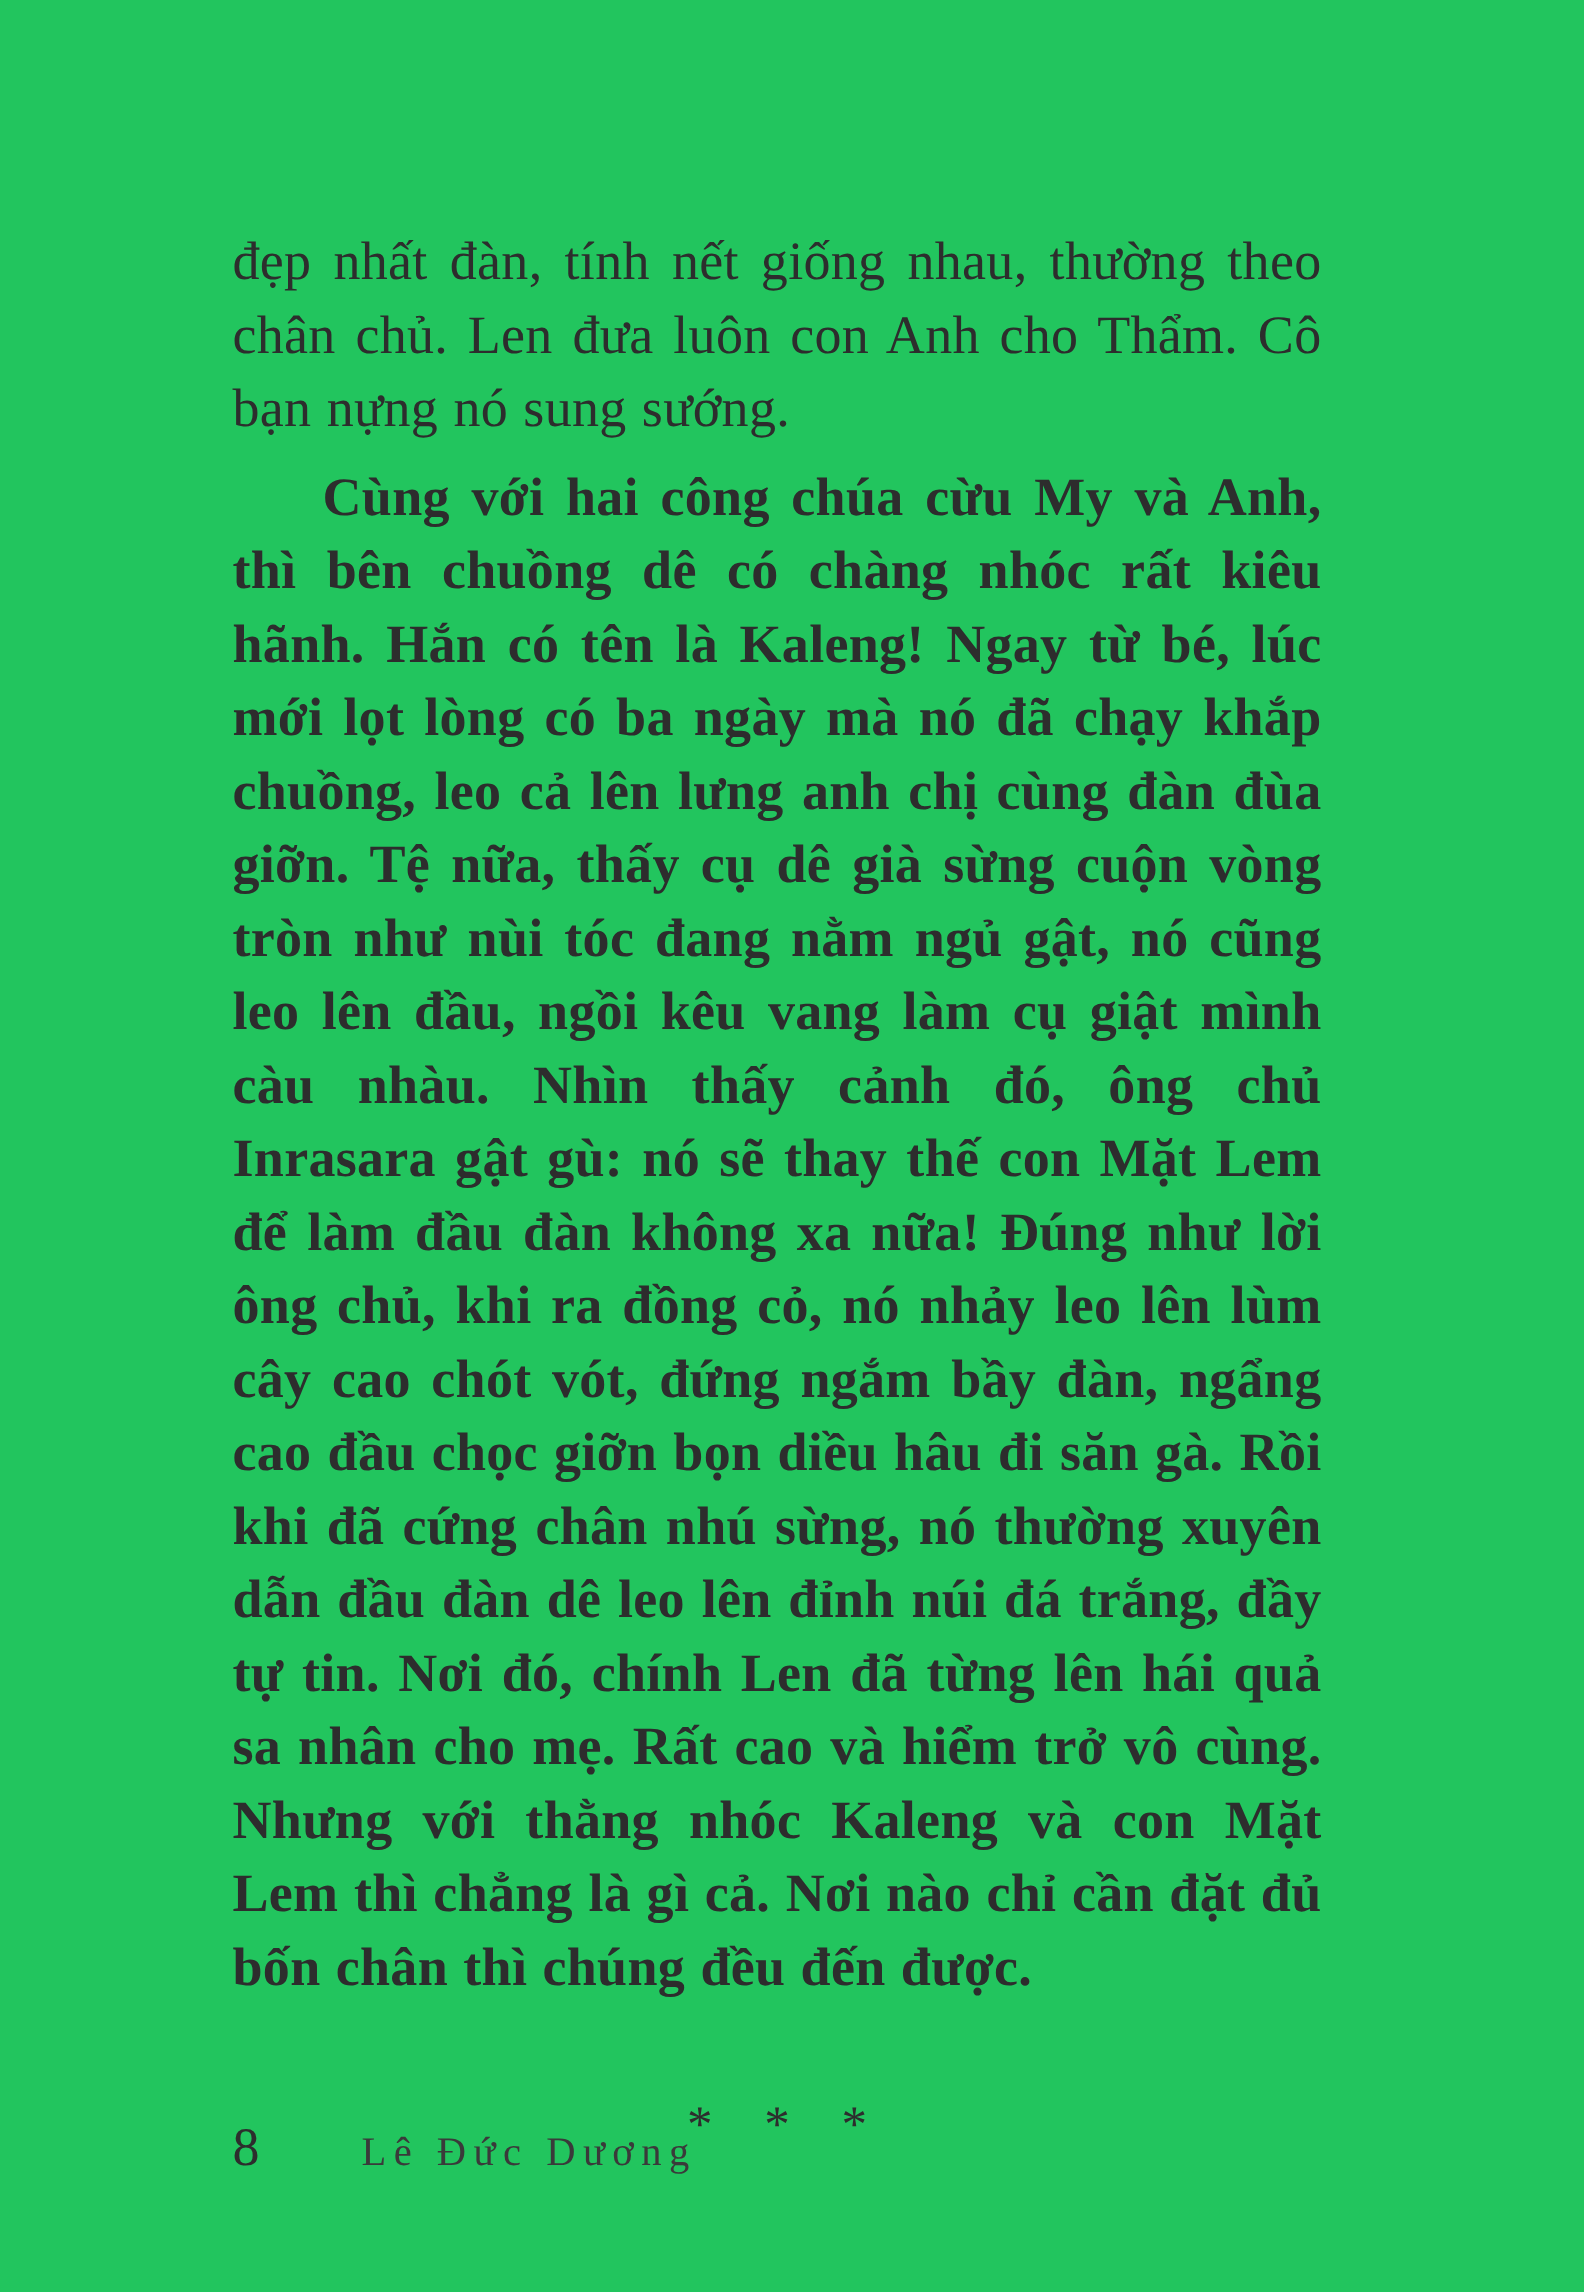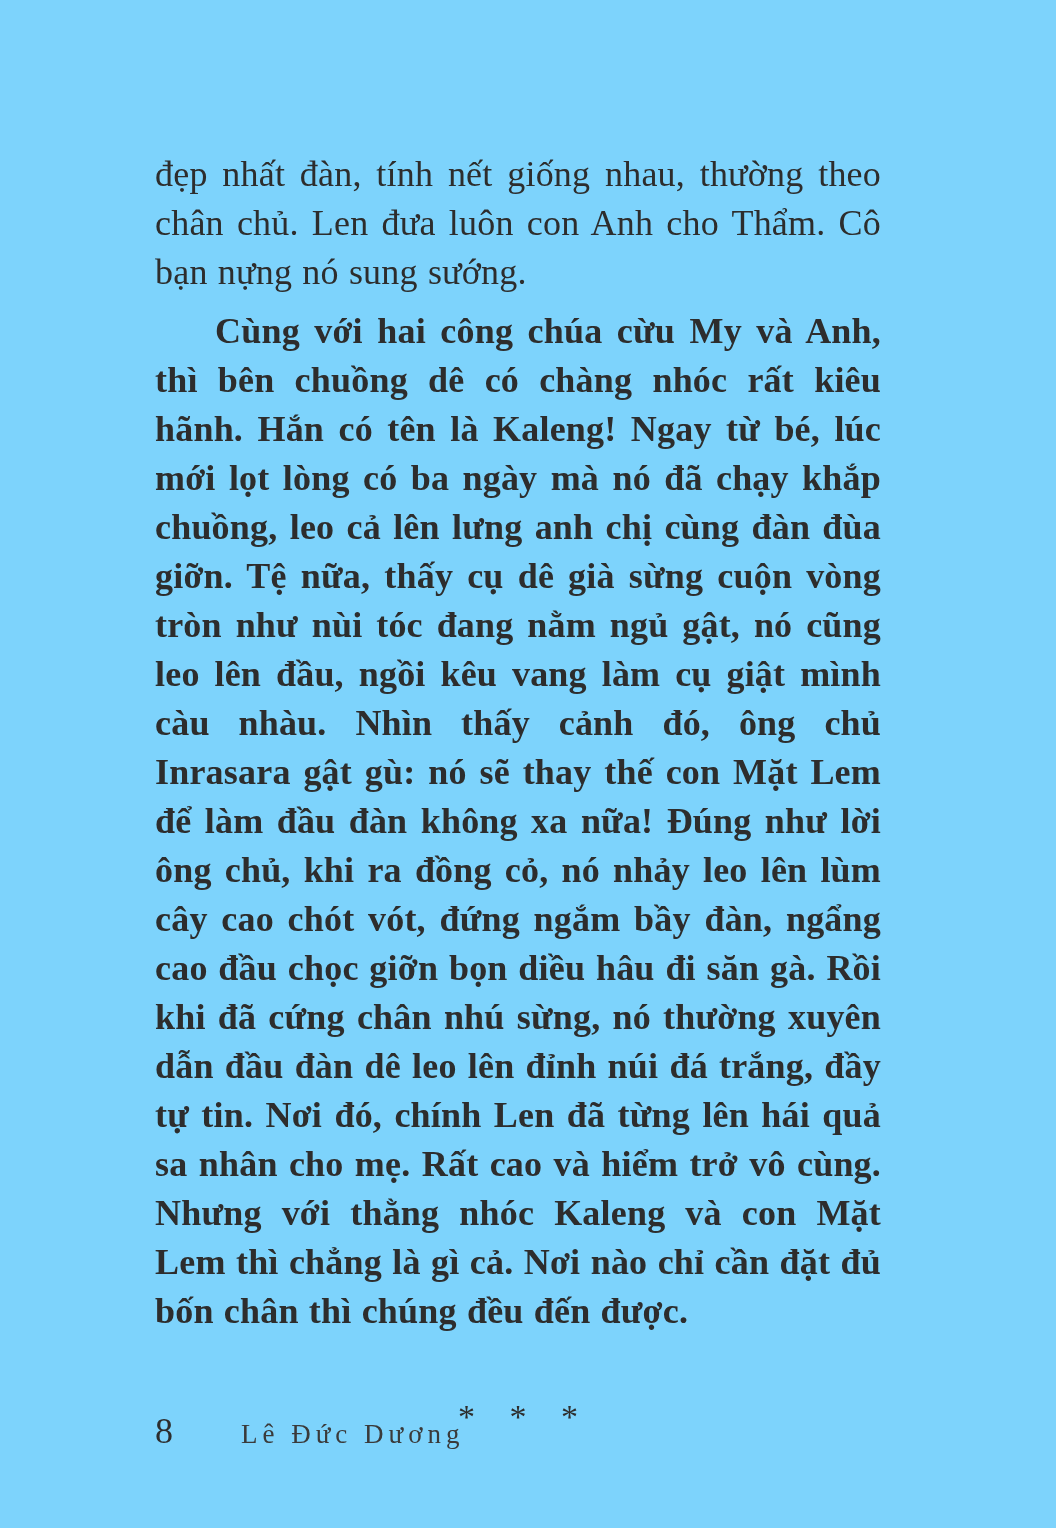--- a/index.html
+++ b/index.html
@@ -4,21 +4,21 @@
 <style>
   html, body {
     margin: 0;
     padding: 0;
     background: #ffffff;
   }
   .page {
     position: relative;
     width: 1056px;
     height: 1528px;
-    background: #7dd3fc;
+    background: #22c55e;
     overflow: hidden;
     font-family: "Liberation Serif", "DejaVu Serif", serif;
     color: #2d2d2d;
   }
   .text-block {
     position: absolute;
     left: 155px;
     top: 150px;
     width: 726px;
   }

